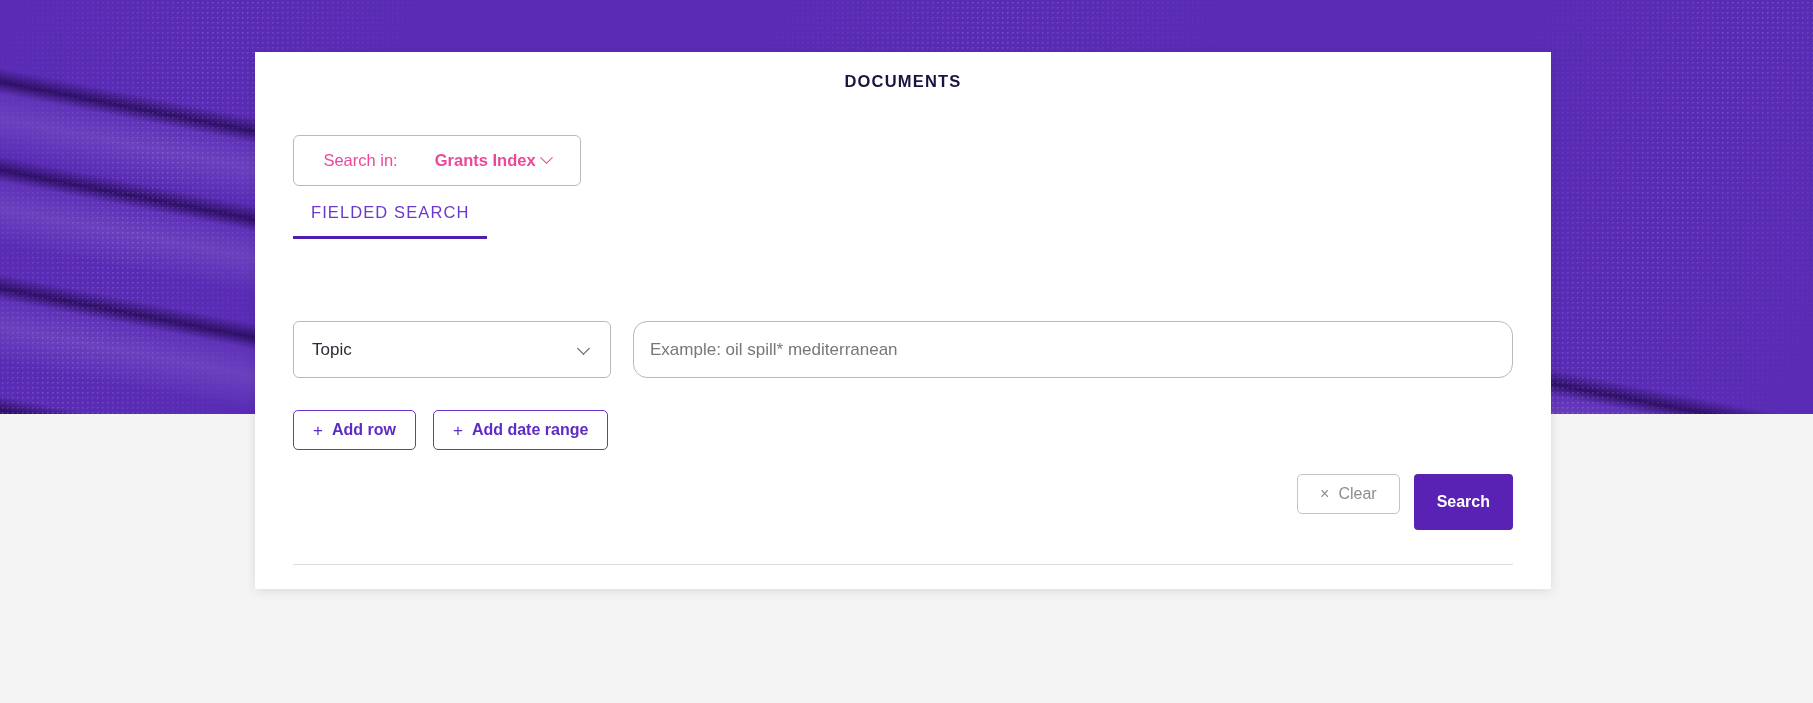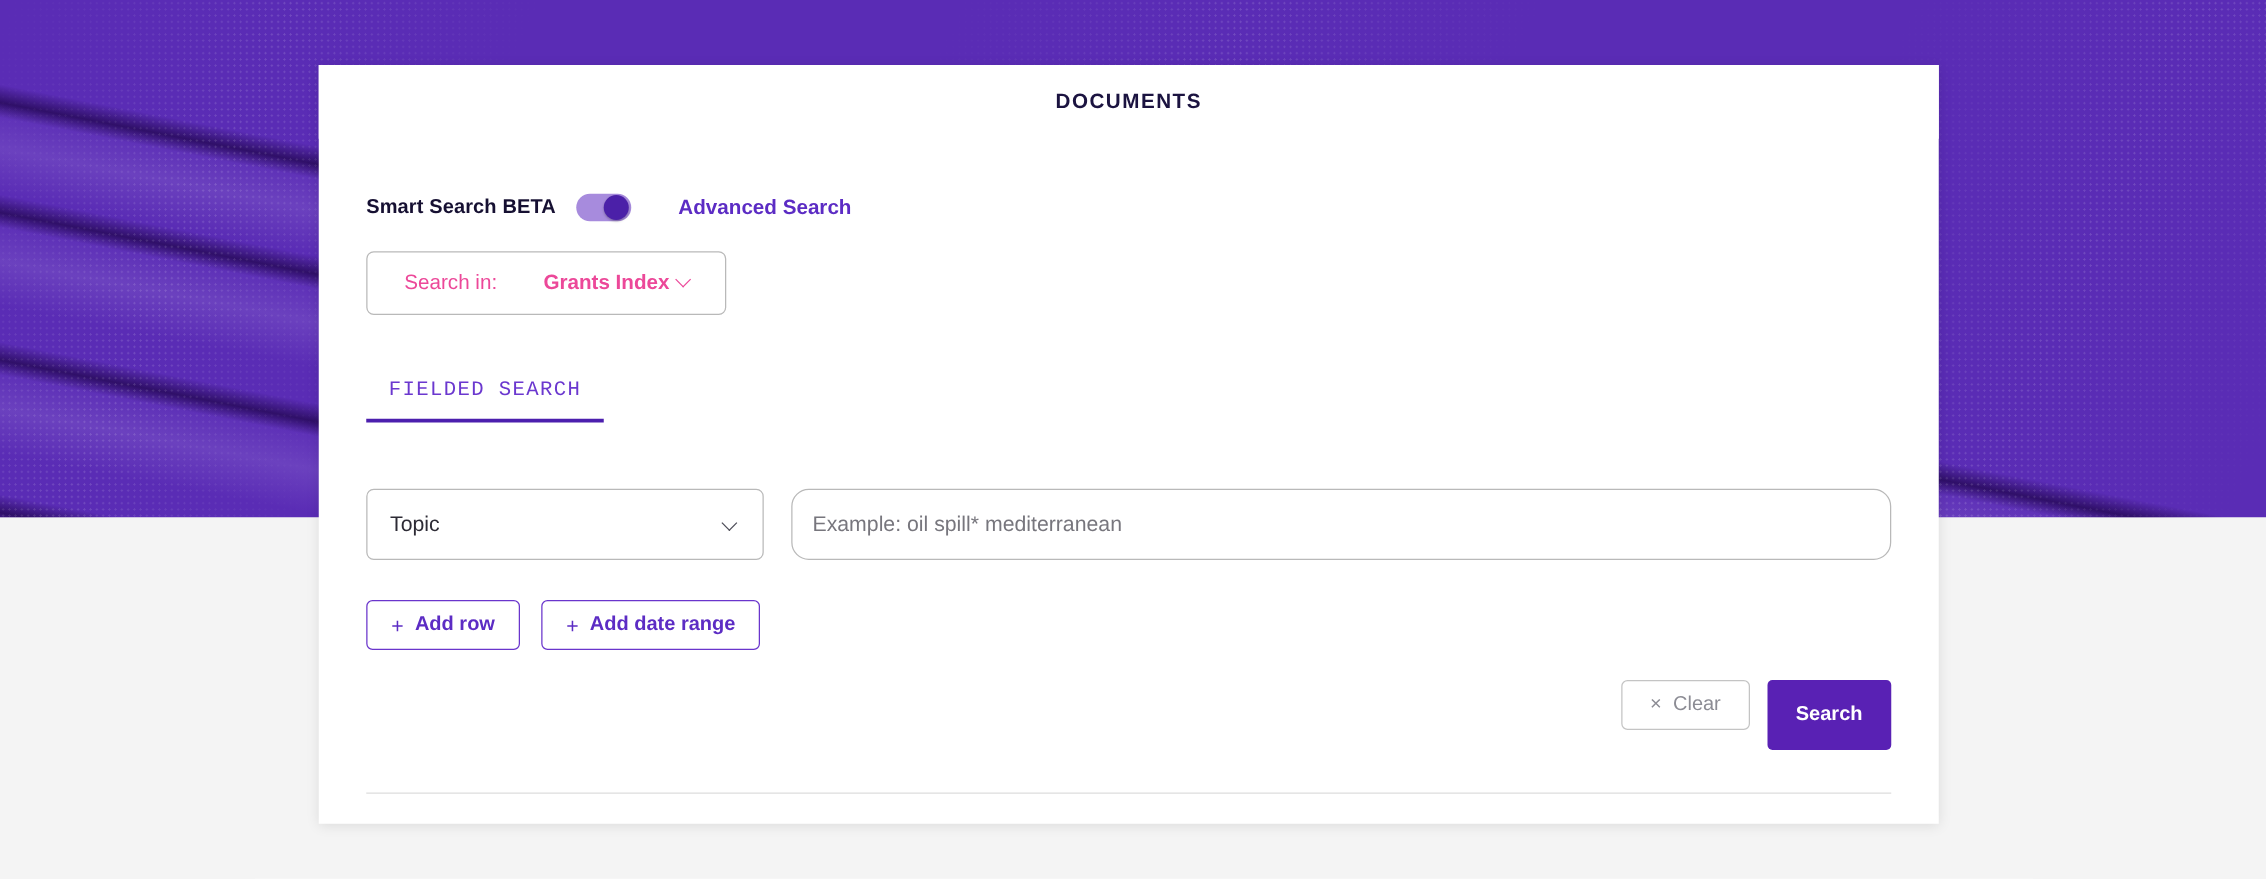--- a/index.html
+++ b/index.html
@@ -147,37 +147,36 @@
   .chev {
     display: inline-block;
     width: 9px; height: 9px;
     border-right: 1.8px solid currentColor;
     border-bottom: 1.8px solid currentColor;
     transform: rotate(45deg) translate(-2px,-2px);
   }
 
   
   .subtabs {
-    margin-top: 50px;
-    display: flex;
-    font-family: Liberation Mono, monospace;
+    margin-top: 17px;
+    display: flex;
   }
   .subtab {
     padding: 0 18px 14px 18px;
     font-size: 16.5px;
     letter-spacing: 1.1px;
     color: #6b38cf;
     cursor: pointer;
     border-bottom: 3px solid transparent;
   }
   .subtab.active { border-bottom-color: #4c1fae; }
 
   
   .field-row {
-    margin-top: 53px;
+    margin-top: 82px;
     display: flex;
     gap: 22px;
     align-items: stretch;
   }
   .field-select {
     position: relative;
     width: 318px; height: 57px;
     border: 1px solid #b9b9b9;
     border-radius: 6px;
     background: #fff;
@@ -295,27 +294,20 @@
   <div id="search-card">
 
     <div class="tabs-row">
       <div class="tab active">
         <span>DOCUMENTS</span>
       </div>
     </div>
 
     <div class="card-body">
 
-      <div class="smart-row">
-        <span class="smart-label">Smart Search BETA</span>
-        <div class="toggle">
-          <div class="knob"></div>
-        </div>
-        <a class="advanced-link" href="#">Advanced Search</a>
-      </div>
 
       <div class="search-in">
         <span class="si-label">Search in:</span>
         <span class="si-value">Grants Index</span>
         <span class="chev"></span>
       </div>
 
       <div class="subtabs">
         <div class="subtab active">
           <span>FIELDED SEARCH</span>

